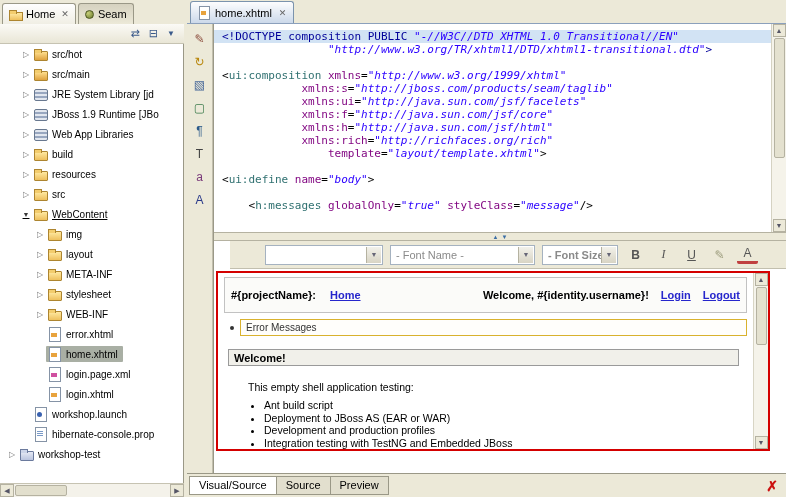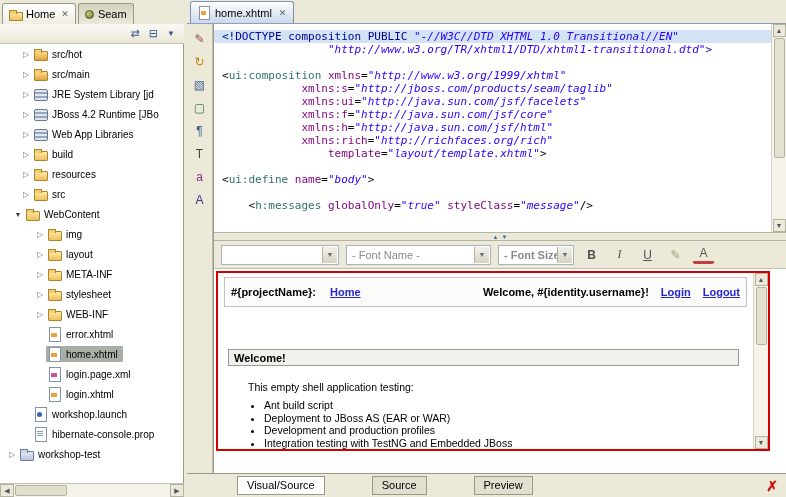--- a/index.html
+++ b/index.html
@@ -74,52 +74,52 @@
   .vscroll{position:absolute;top:0;right:0;bottom:0;width:15px;background:#f5f3ea;border-left:1px solid #d5d2c2;
         display:flex;flex-direction:column;align-items:center;}
   .vscroll .sbtn{width:13px;height:13px;}
   .vthumb{width:11px;background:#e4e1cf;border:1px solid #b5b2a1;border-radius:2px;margin-top:1px;}
   .spacer{flex:1;}
 
   #splitter{position:absolute;top:208px;left:0;right:0;height:9px;background:#ece9d8;border-top:1px solid #b5b2a1;
         border-bottom:1px solid #b5b2a1;display:flex;align-items:center;justify-content:center;gap:3px;}
   .split-arrow{font-size:6px;color:#3a6ea5;line-height:1;}
 
-  #fmt-toolbar{position:absolute;top:217px;left:0;right:0;height:28px;background:#ece9d8;border-bottom:1px solid #c2bfae;
-        display:flex;align-items:center;gap:7px;padding-left:7px;}
+  #fmt-toolbar{position:absolute;top:217px;left:16px;right:0;height:28px;background:#ece9d8;border-bottom:1px solid #c2bfae;
+        display:flex;align-items:center;gap:7px;padding-left:7px;justify-content:center;}
   .combo{height:20px;background:#fff;border:1px solid #a5b2c0;display:flex;align-items:center;position:relative;
         font-size:11px;color:#8a8a8a;padding-left:5px;}
   .combo .dd{position:absolute;right:1px;top:1px;bottom:1px;width:15px;background:linear-gradient(#f2f1ea,#d8d4c4);
         border-left:1px solid #b5b2a1;display:flex;align-items:center;justify-content:center;font-size:7px;color:#667;}
   .fbtn{width:21px;height:21px;display:flex;align-items:center;justify-content:center;color:#555;font-size:12px;border-radius:2px;}
   .fbtn.b{font-weight:bold;} .fbtn.i{font-style:italic;font-family:"Liberation Serif",serif;} .fbtn.u{text-decoration:underline;}
   .fbtn.a-color{border-bottom:3px solid #c04040;height:19px;}
 
   #visual-pane{position:absolute;top:245px;left:0;right:0;bottom:0;background:#fff;overflow:hidden;}
   #doc{position:absolute;left:2px;top:2px;right:16px;height:180px;border:2px solid #d40000;background:#fff;overflow:hidden;}
   #doc-content{position:absolute;left:0;top:0;right:15px;bottom:0;overflow:hidden;}
-  .vheader{position:absolute;top:4px;left:6px;right:6px;height:30px;border:1px solid #c2c2c2;background:#fbfbf9;
+  .vheader{position:absolute;top:4px;left:6px;right:6px;height:36px;border:1px solid #c2c2c2;background:#fbfbf9;
         display:flex;align-items:center;justify-content:space-between;padding:0 6px;font-size:11px;}
   .vhgroup{display:flex;align-items:center;gap:14px;white-space:nowrap;}
   .bold{font-weight:bold;}
   .vlink{color:#2626cc;font-weight:bold;text-decoration:underline;}
   .vmsg{position:absolute;top:46px;left:12px;right:6px;height:17px;display:flex;align-items:center;gap:6px;}
   .vbullet{width:4px;height:4px;background:#333;border-radius:50%;flex:0 0 4px;}
   .verror{flex:1;height:17px;border:1px solid #d9b22e;display:flex;align-items:center;padding-left:5px;font-size:10px;color:#333;background:#fffefb;}
   .vwelcome{position:absolute;top:76px;left:10px;right:14px;height:17px;border:1px solid #9a9a9a;background:#f1f0ea;
         display:flex;align-items:center;padding-left:5px;font-size:11px;font-weight:bold;}
   .vintro{position:absolute;top:108px;left:30px;font-size:10.5px;}
   #welcome-list{position:absolute;top:126px;left:46px;right:8px;list-style:disc;font-size:10.5px;line-height:12.5px;}
   #doc-scroll{position:absolute;top:0;right:0;bottom:0;width:15px;background:#f5f3ea;border-left:1px solid #d8d5c5;
         display:flex;flex-direction:column;align-items:center;}
 
   #bottom-tabs{position:absolute;left:0;right:0;bottom:0;height:24px;background:#ece9d8;border-top:1px solid #9a9887;
         padding:2px 0 0 2px;}
   #bottom-tabs-row{display:flex;align-items:flex-start;}
-  .btab{height:19px;padding:2px 9px;font-size:11px;border:1px solid #9a9887;background:#e2dfce;margin-right:-1px;margin-left:48px;}
+  .btab{height:19px;padding:2px 9px;font-size:11px;border:1px solid #9a9887;background:#e2dfce;margin-right:-1px;}
   .btab.active{background:#fff;}
   #err-x{position:absolute;right:8px;bottom:4px;color:#cc1111;font-weight:bold;font-size:14px;line-height:1;}
 </style>
 </head>
 <body>
 
 <div id="app">
 
   <div id="left">
     <div class="view-tabs">
@@ -157,21 +157,21 @@
           <span class="arrow">▷</span>
           <span class="rowc">
             <span class="ticon i-library"></span>
             <span class="tlabel">JRE System Library [jd</span>
           </span>
         </div>
         <div class="trow" style="padding-left: 20px;">
           <span class="arrow">▷</span>
           <span class="rowc">
             <span class="ticon i-library"></span>
-            <span class="tlabel">JBoss 4.2 Runtime [JBo</span>
+            <span class="tlabel">JBoss 1.9 Runtime [JBo</span>
           </span>
         </div>
         <div class="trow" style="padding-left: 20px;">
           <span class="arrow">▷</span>
           <span class="rowc">
             <span class="ticon i-library"></span>
             <span class="tlabel">Web App Libraries</span>
           </span>
         </div>
         <div class="trow" style="padding-left: 20px;">
@@ -188,21 +188,21 @@
             <span class="tlabel">resources</span>
           </span>
         </div>
         <div class="trow" style="padding-left: 20px;">
           <span class="arrow">▷</span>
           <span class="rowc">
             <span class="ticon i-folder"></span>
             <span class="tlabel">src</span>
           </span>
         </div>
-        <div class="trow" style="padding-left: 12px;">
+        <div class="trow" style="padding-left: 20px; text-decoration: underline;">
           <span class="arrow exp">▼</span>
           <span class="rowc">
             <span class="ticon i-folder"></span>
             <span class="tlabel">WebContent</span>
           </span>
         </div>
         <div class="trow" style="padding-left: 34px;">
           <span class="arrow">▷</span>
           <span class="rowc">
             <span class="ticon i-folder"></span>
@@ -361,20 +361,24 @@
                 <div class="vhgroup">
                   <span class="bold">#{projectName}:</span>
                   <span class="vlink">Home</span>
                 </div>
                 <div class="vhgroup" style="gap:12px;">
                   <span class="bold">Welcome, #{identity.username}!</span>
                   <span class="vlink">Login</span>
                   <span class="vlink">Logout</span>
                 </div>
               </div>
+              <div class="vmsg">
+                <span class="vbullet"></span>
+                <div class="verror">Error Messages</div>
+              </div>
               <div class="vwelcome">Welcome!</div>
               <div class="vintro">This empty shell application testing:</div>
               <ul id="welcome-list">
                   <li>Ant build script</li>
                   <li>Deployment to JBoss AS (EAR or WAR)</li>
                   <li>Development and production profiles</li>
                   <li>Integration testing with TestNG and Embedded JBoss</li>
                 </ul>
             </div>
             <div id="doc-scroll">

